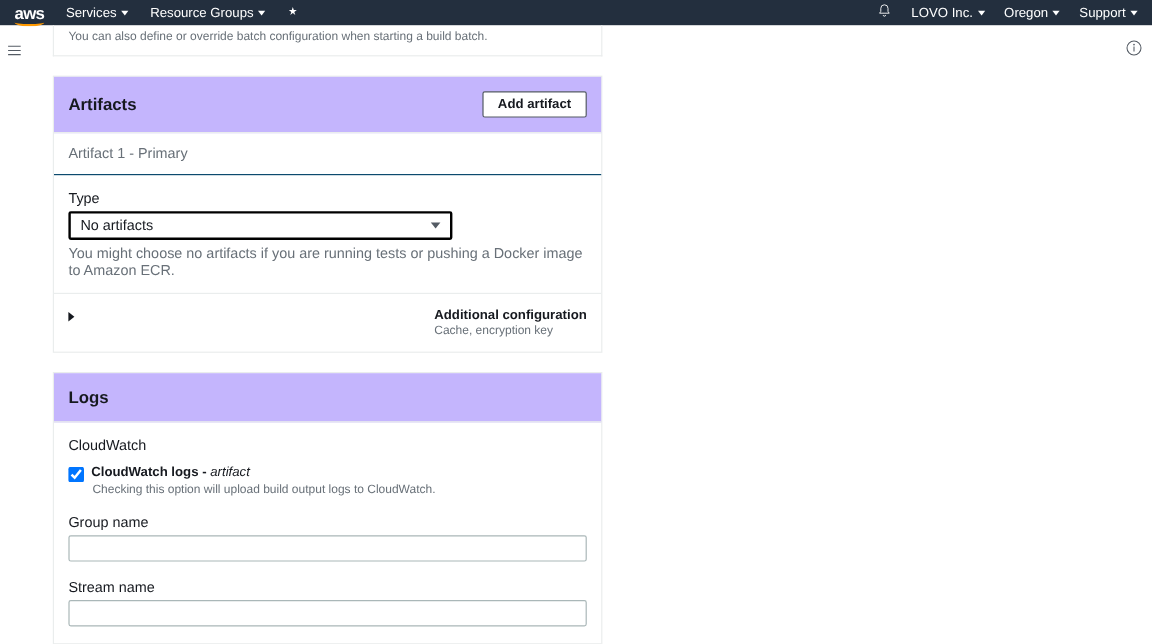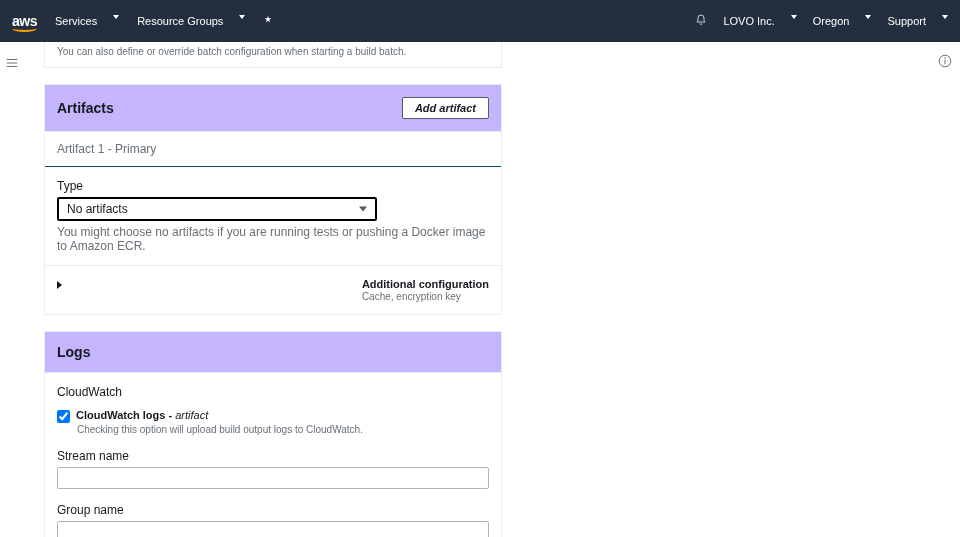--- a/index.html
+++ b/index.html
@@ -1,24 +1,24 @@
 <!DOCTYPE html>
 <html><head>
 <meta charset="utf-8">
 <style>
   * { box-sizing: border-box; margin: 0; padding: 0; }
   body { font-family: "Amazon Ember", "Helvetica Neue", Arial, sans-serif; font-size: 12px; color: #16191f; background: #fff; }
 
   
-  .topnav { background: #232f3e; height: 42px; display: flex; align-items: center; padding: 0 12px; color: #fff; }
+  .topnav { background: #232f3e; height: 21px; display: flex; align-items: center; padding: 0 12px; color: #fff; }
   .topnav-left { display: flex; align-items: center; gap: 18px; }
   .topnav-right { margin-left: auto; display: flex; align-items: center; gap: 16px; }
   .aws-logo { font-weight: 700; font-size: 14px; letter-spacing: -0.5px; position: relative; }
   .aws-logo::after { content: ""; display: block; position: absolute; left: 0; right: 0; bottom: -3px; height: 5px; border: 2px solid #ff9900; border-top: none; border-left: none; border-right: none; border-radius: 0 0 50% 50%; }
-  .nav-item { display: flex; gap: 16px; font-size: 11px; cursor: pointer; }
+  .nav-item { display: flex; align-items: center; gap: 4px; font-size: 11px; cursor: pointer; }
   .caret-down { width: 0; height: 0; border-left: 3px solid transparent; border-right: 3px solid transparent; border-top: 4px solid #fff; }
   .pin-icon svg { width: 10px; height: 10px; fill: #fff; }
   .bell-icon svg { width: 12px; height: 12px; stroke: #fff; fill: none; stroke-width: 1.5; }
 
   
   .page { display: flex; min-height: calc(537px - 24px - 20px); }
   .hamburger { width: 24px; padding-top: 14px; text-align: center; cursor: pointer; }
   .hamburger svg { width: 14px; height: 14px; stroke: #545b64; stroke-width: 1.5; }
   .main { flex: 1; padding: 0 20px 14px 20px; position: relative; }
   .info-icon { position: absolute; right: 8px; top: 12px; cursor: pointer; }
@@ -54,21 +54,21 @@
   .check-label { font-size: 11px; font-weight: 700; }
   .check-label .opt { font-weight: 400; font-style: italic; }
   .check-desc { font-size: 10px; color: #687078; margin-left: 20px; margin-top: 1px; }
 
   .text-input { width: 432px; height: 22px; border: 1px solid #aab7b8; border-radius: 2px; padding: 0 6px; font-size: 12px; }
   .field-block { margin-top: 14px; }
 
   .divider { border-top: 1px solid #eaeded; margin: 14px -12px; }
 
   
-  .btn-outline { border: 1px solid #545b64; background: #fff; color: #16191f; padding: 4px 12px; font-size: 11px; font-weight: 700; cursor: pointer; border-radius: 2px; font-style: italic; }
+  .btn-outline { border: 1px solid #545b64; background: #fff; color: #16191f; padding: 4px 12px; font-size: 11px; font-weight: 700; cursor: pointer; border-radius: 2px; }
 </style>
 </head>
 <body>
 
 <div class="topnav">
   <div class="topnav-left">
     <span class="aws-logo">aws</span>
     <span class="nav-item">
       <span>Services</span>
       <span class="caret-down"></span>
@@ -163,26 +163,26 @@
 
           <div class="check-row">
             <input type="checkbox" checked="" style="">
             <span class="check-label">
               <span>CloudWatch logs - </span><span class="opt">artifact</span>
             </span>
           </div>
           <div class="check-desc">Checking this option will upload build output logs to CloudWatch.</div>
 
           <div class="field-block">
-            <label class="field-label">Stream name</label>
+            <label class="field-label">Group name</label>
             <input type="text" class="text-input" style="">
           </div>
 
           <div class="field-block">
-            <label class="field-label">Group name</label>
+            <label class="field-label">Stream name</label>
             <input type="text" class="text-input" style="">
           </div>
 
           <div class="divider"></div>
 
         </div>
       </div>
 
     </div>
   </div>

